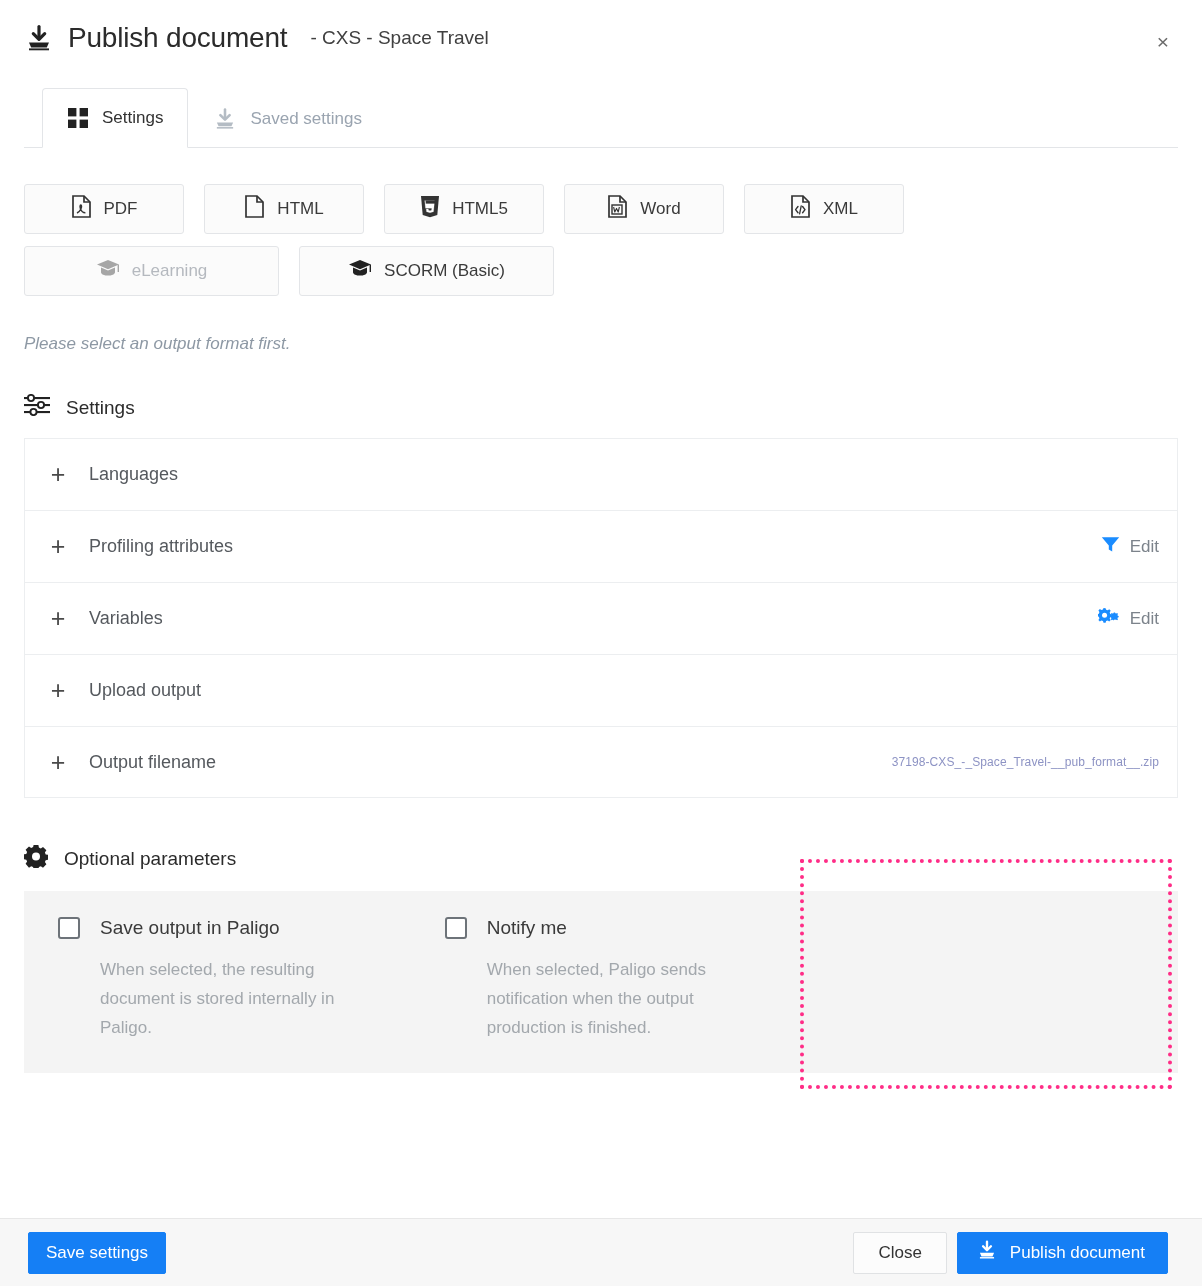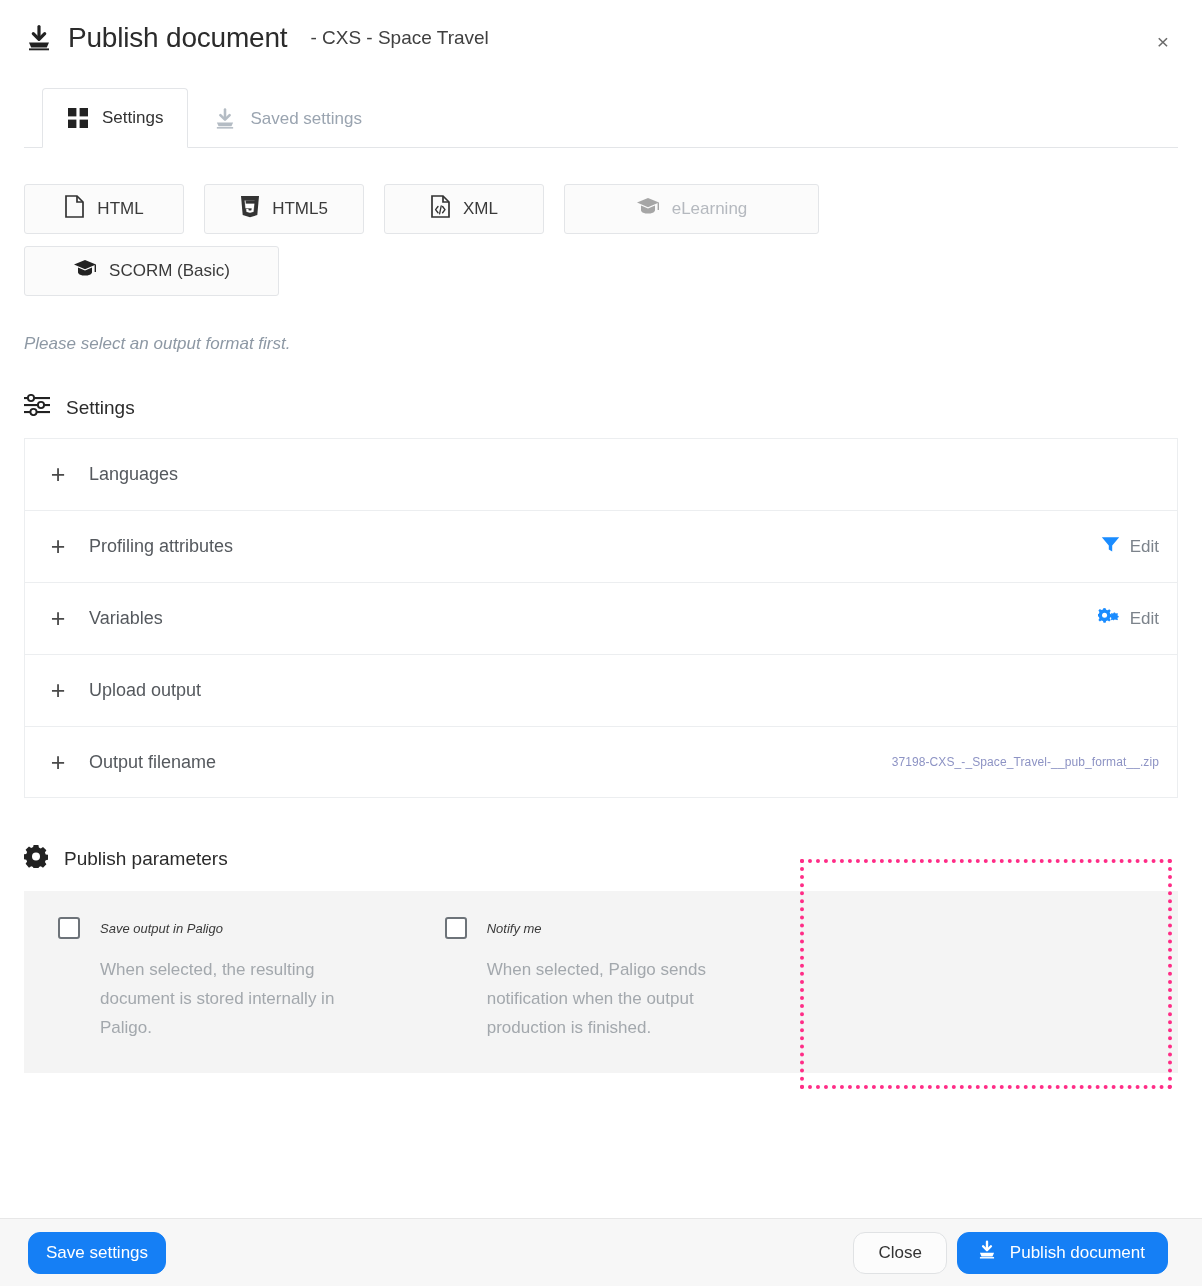--- a/index.html
+++ b/index.html
@@ -217,23 +217,22 @@
     border-radius: 3px;
     background: #fff;
     cursor: pointer;
     display: flex; align-items: center; justify-content: center;
   }
   .chk.checked {
     background: #1a8cff;
     border-color: #1a8cff;
   }
   .opt-title {
-    font-size: 13px;
+    font-size: 19px;
     color: #3a3a3a;
-    font-style: italic;
   }
   .opt-desc {
     margin-top: 16px;
     margin-left: 42px;
     font-size: 17px;
     line-height: 1.72;
     color: #a3a8ad;
     max-width: 292px;
   }
   .highlight-box {
@@ -251,21 +250,21 @@
     position: absolute;
     left: 0; right: 0; bottom: 0;
     height: 68px;
     background: #f7f7f7;
     border-top: 1px solid #e7e7e7;
     display: flex;
     align-items: center;
     padding: 0 34px 0 28px;
   }
   .btn {
-    border-radius: 12px;
+    border-radius: 2px;
     font-size: 17px;
     cursor: pointer;
     display: flex;
     align-items: center;
     justify-content: center;
     gap: 12px;
     height: 42px;
   }
   .btn-primary {
     background: #157ff5;
@@ -326,41 +325,62 @@
         <path d="M4.5 18h19l-2 4.6H6.5z" fill="#b4bcc4"></path>
         <rect x="4.5" y="23.4" width="19" height="1.8" fill="#b4bcc4"></rect>
       </svg>
     </span>
     <span>Saved settings</span>
   </div>
 </div>
 
 <div class="formats">
 
-
   <div class="fmt-btn">
     <span>
       <svg width="21" height="23" viewBox="0 0 21 23" fill="none">
         <path d="M2 1h11l6 6v15H2z" stroke="#333" stroke-width="1.7" fill="none"></path>
         <path d="M13 1v6h6" stroke="#333" stroke-width="1.7" fill="none"></path>
+        <path d="M6 18c4-2 5-6 4.4-7.5-.7-1.6-2 .3-1 3 .9 2.5 3 4.4 5 4.3" stroke="#333" stroke-width="1.4" fill="none"></path>
+      </svg>
+    </span>
+    <span>PDF</span>
+  </div>
+
+  <div class="fmt-btn">
+    <span>
+      <svg width="21" height="23" viewBox="0 0 21 23" fill="none">
+        <path d="M2 1h11l6 6v15H2z" stroke="#333" stroke-width="1.7" fill="none"></path>
+        <path d="M13 1v6h6" stroke="#333" stroke-width="1.7" fill="none"></path>
       </svg>
     </span>
     <span>HTML</span>
   </div>
 
   <div class="fmt-btn">
     <span>
       <svg width="20" height="23" viewBox="0 0 20 23">
         <path d="M1 1h18l-1.7 19L10 22.2 2.7 20z" fill="#333"></path>
         <path d="M14.6 5.6H5.4l.3 3.1h8.6l-.8 8-3.5 1-3.5-1-.25-2.6h2.1l.12 1.2 1.53.42 1.56-.42.18-2.1H5.5l-.8-7.6" fill="#fff" stroke="#fff" stroke-width="0.2"></path>
       </svg>
     </span>
     <span>HTML5</span>
   </div>
 
+  <div class="fmt-btn">
+    <span>
+      <svg width="21" height="23" viewBox="0 0 21 23" fill="none">
+        <path d="M2 1h11l6 6v15H2z" stroke="#333" stroke-width="1.7" fill="none"></path>
+        <path d="M13 1v6h6" stroke="#333" stroke-width="1.7" fill="none"></path>
+        <rect x="5" y="10" width="10" height="9" stroke="#333" stroke-width="1.4" fill="none"></rect>
+        <path d="M6.6 12l1.2 5 1.7-3.6 1.7 3.6 1.2-5" stroke="#333" stroke-width="1.1" fill="none" stroke-linejoin="round"></path>
+      </svg>
+    </span>
+    <span>Word</span>
+  </div>
 
   <div class="fmt-btn">
     <span>
       <svg width="21" height="23" viewBox="0 0 21 23" fill="none">
         <path d="M2 1h11l6 6v15H2z" stroke="#333" stroke-width="1.7" fill="none"></path>
         <path d="M13 1v6h6" stroke="#333" stroke-width="1.7" fill="none"></path>
         <path d="M8 11.5L5.6 14.6 8 17.7" stroke="#333" stroke-width="1.4" fill="none" stroke-linecap="round" stroke-linejoin="round"></path>
         <path d="M12.6 11.5l2.4 3.1-2.4 3.1" stroke="#333" stroke-width="1.4" fill="none" stroke-linecap="round" stroke-linejoin="round"></path>
         <path d="M11.2 10.8l-1.6 8" stroke="#333" stroke-width="1.3" stroke-linecap="round"></path>
       </svg>
@@ -463,21 +483,21 @@
   </div>
 </div>
 
 <div class="opt-head">
   <span>
     <svg width="24" height="24" viewBox="0 0 24 24">
       <path d="M9.6 1h4.8l.5 2.6 1.9.8 2.2-1.5 3.4 3.4-1.5 2.2.8 1.9 2.6.5v4.8l-2.6.5-.8 1.9 1.5 2.2-3.4 3.4-2.2-1.5-1.9.8-.5 2.6H9.6l-.5-2.6-1.9-.8-2.2 1.5L1.6 19.8l1.5-2.2-.8-1.9L-0.3 15.2v-4.8l2.6-.5.8-1.9-1.5-2.2 3.4-3.4 2.2 1.5 1.9-.8z" fill="#222"></path>
       <circle cx="12" cy="12.4" r="4" fill="#fff"></circle>
     </svg>
   </span>
-  <span>Publish parameters</span>
+  <span>Optional parameters</span>
 </div>
 
 <div class="opt-panel">
 
   <div class="opt-col">
     <div class="opt-top">
       <span class="chk"></span>
       <span class="opt-title">Save output in Paligo</span>
     </div>
     <div class="opt-desc">When selected, the resulting document is stored internally in Paligo.</div>

